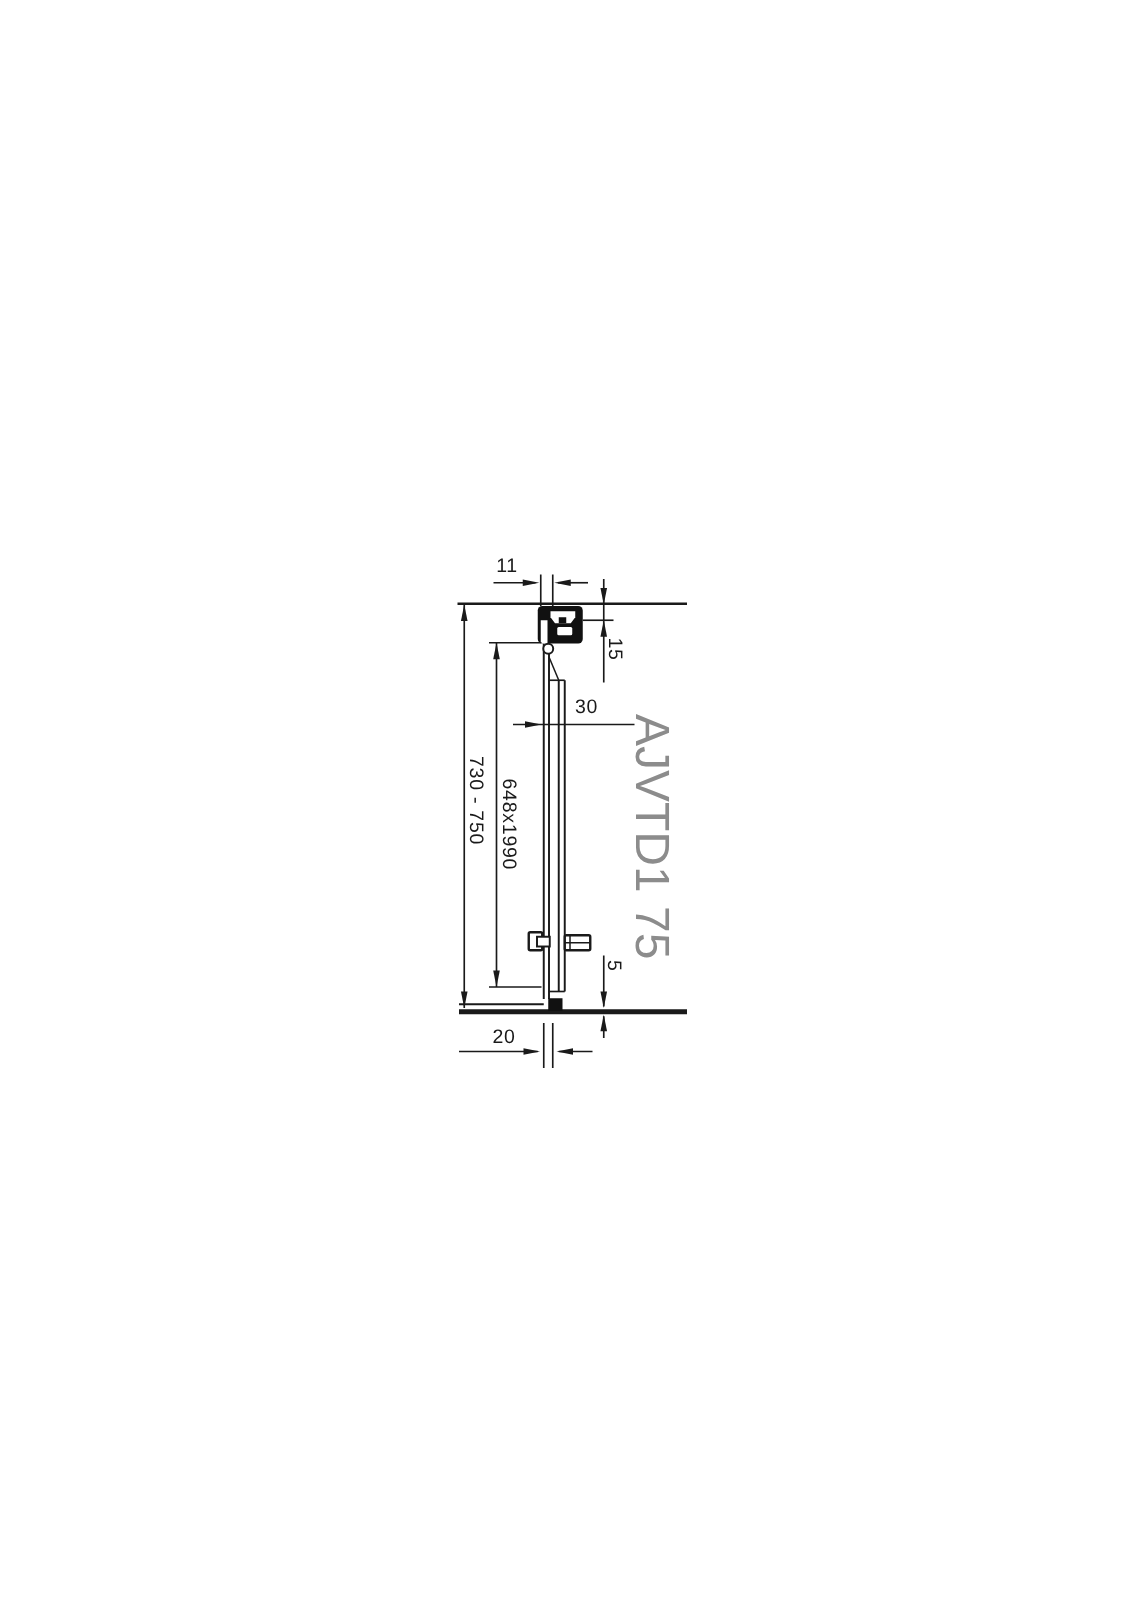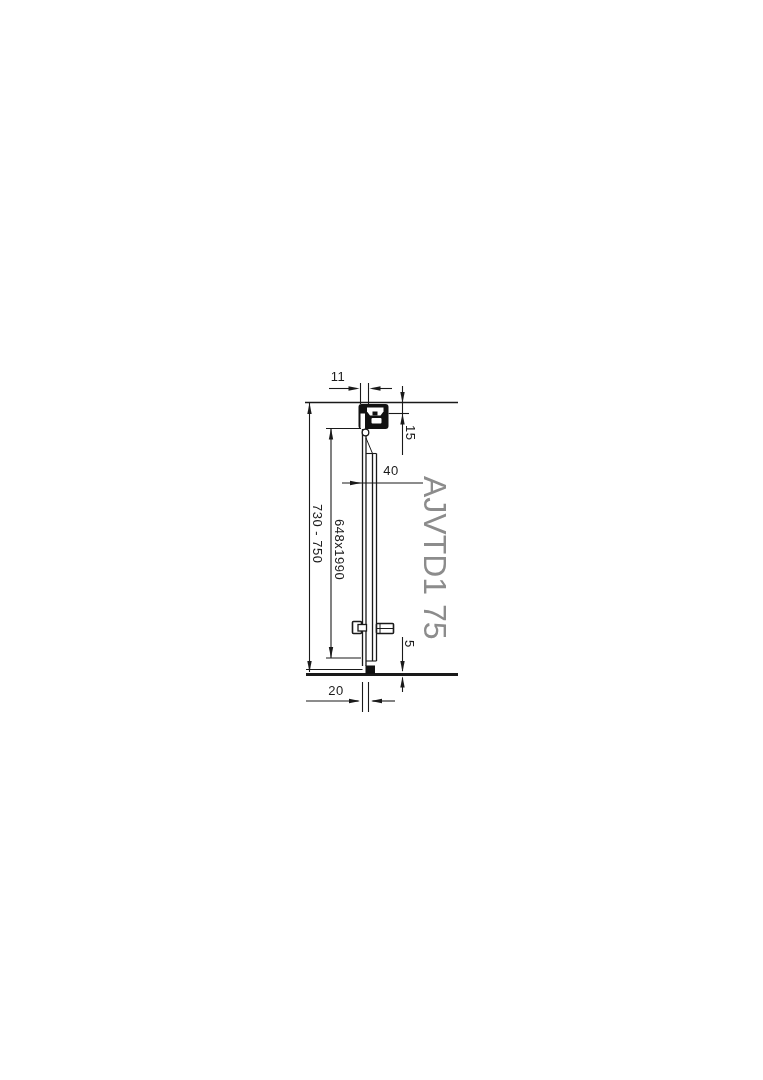--- a/index.html
+++ b/index.html
@@ -119,21 +119,21 @@
       <polygon points="402.5,676.5 400.3,687.5 404.7,687.5"></polygon>
       <polygon points="360,701 349,698.8 349,703.2"></polygon>
       <polygon points="371,701 382,698.8 382,703.2"></polygon>
     </g>
   </svg>
 
   <div class="dim-label label-11">11</div>
 
   <div class="dim-label vtext label-15">15</div>
 
-  <div class="dim-label label-20">40</div>
+  <div class="dim-label label-20">30</div>
 
   <div class="dim-label vtext label-730">730 - 750</div>
 
   <div class="dim-label vtext label-648">648x1990</div>
 
   <div class="dim-label vtext label-5">5</div>
 
   <div class="dim-label label-19">20</div>
 
   <div class="product-code">AJVTD1 75</div>

